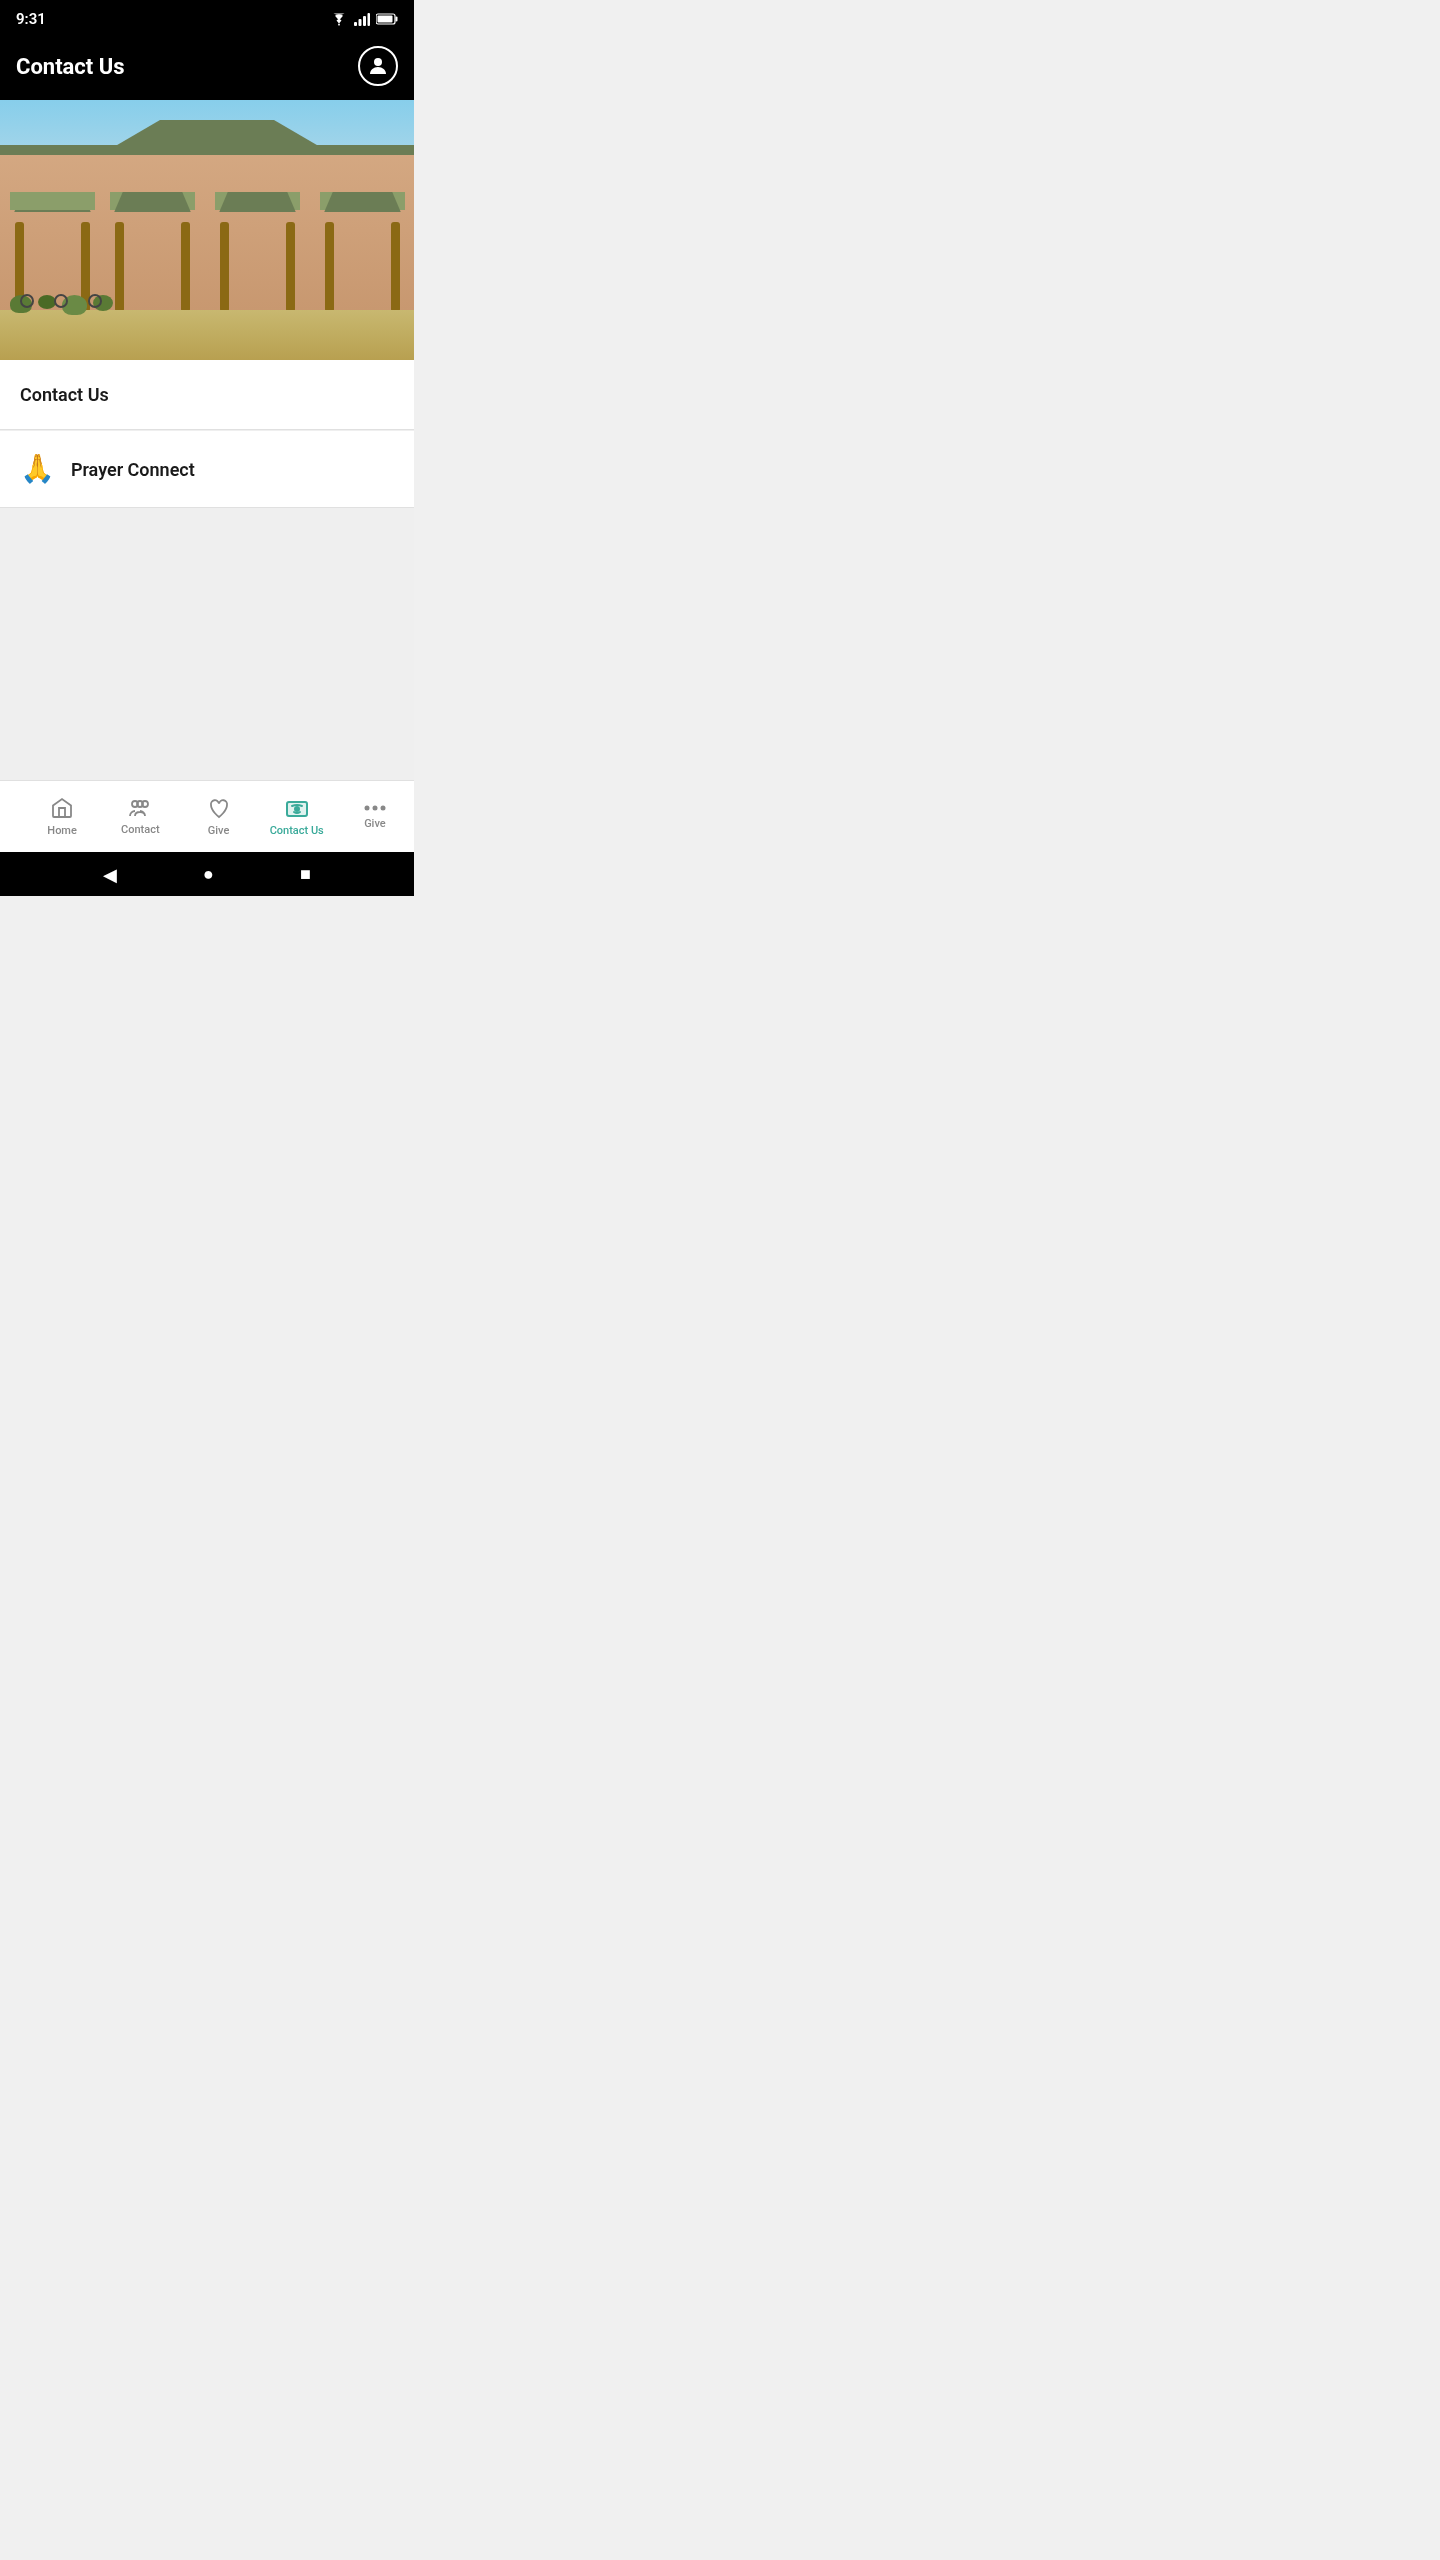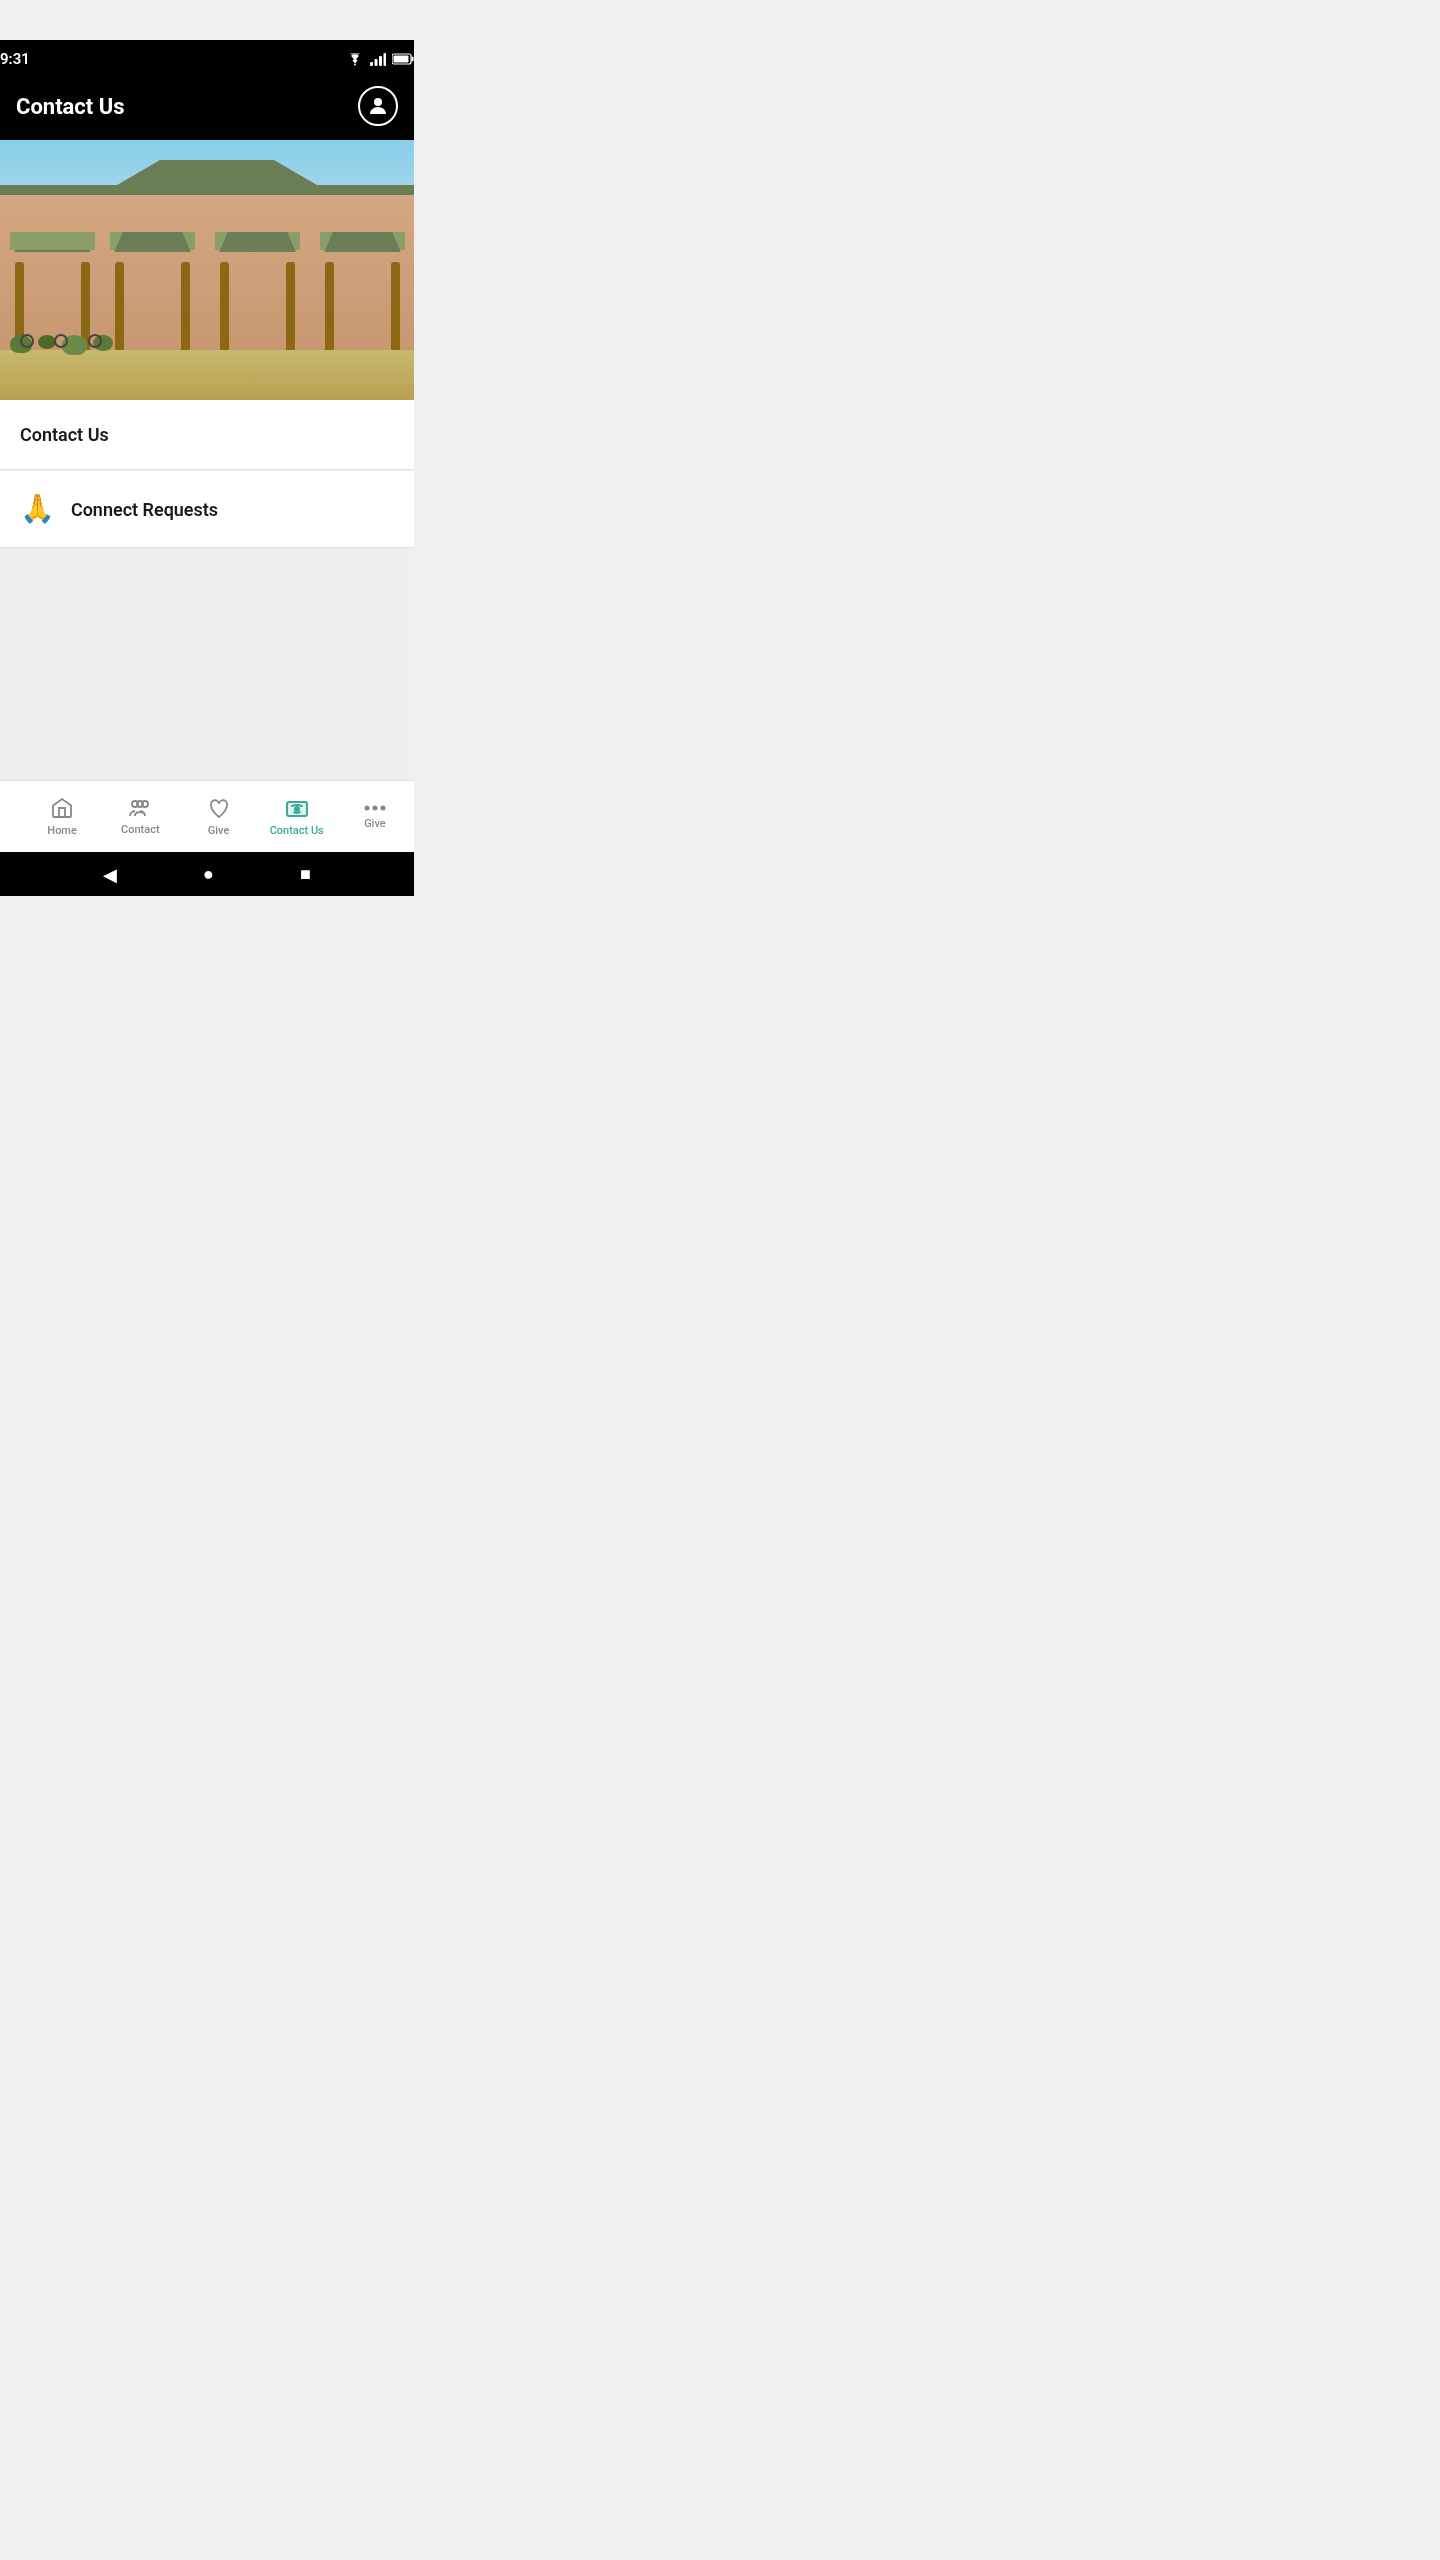--- a/index.html
+++ b/index.html
@@ -15,23 +15,22 @@
       overflow-x: hidden;
     }
 
     
     .status-bar {
       background: #000;
       color: #fff;
       display: flex;
       justify-content: space-between;
       align-items: center;
-      padding: 6px 0 4px;
+      padding: 6px 16px 4px;
       height: 36px;
-      margin-top: 40px;
     }
     .status-time {
       font-size: 15px;
       font-weight: 600;
     }
     .status-icons {
       display: flex;
       align-items: center;
       gap: 6px;
     }
@@ -276,21 +275,21 @@
 </div>
 
 <div class="content-area">
 
   <div class="menu-card">
     <span class="menu-card-title">Contact Us</span>
   </div>
 
   <div class="menu-card">
     <span class="prayer-icon">🙏</span>
-    <span class="menu-card-title">Connect Requests</span>
+    <span class="menu-card-title">Prayer Connect</span>
   </div>
 
   <div style="flex:1; background:#efefef;"></div>
 </div>
 
 <div class="bottom-nav">
 
   <div class="nav-item">
     <span class="nav-icon">
       <svg width="24" height="24" viewBox="0 0 24 24" fill="none" stroke="#888" stroke-width="1.8">

